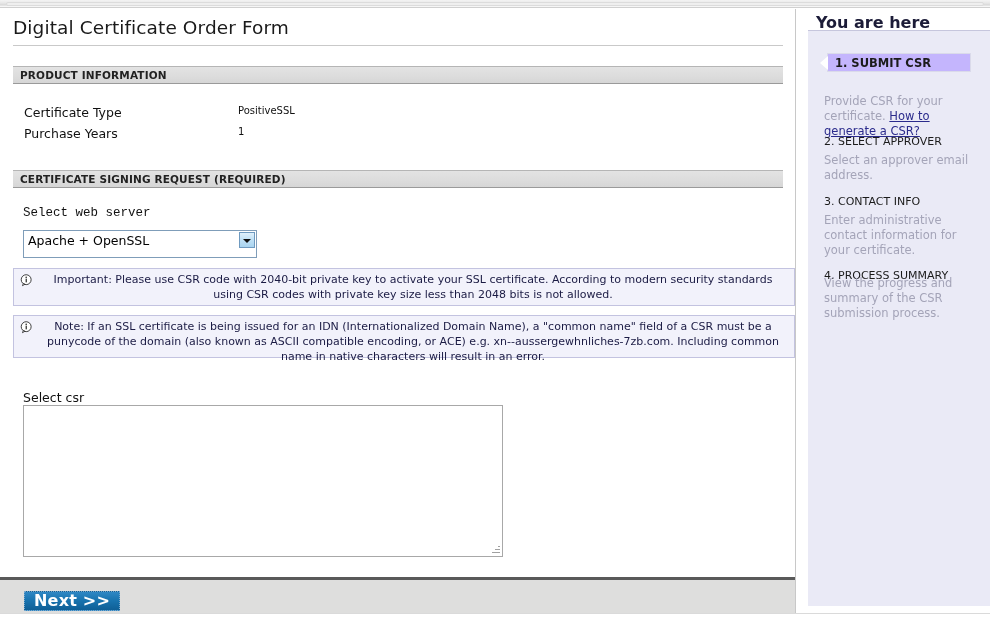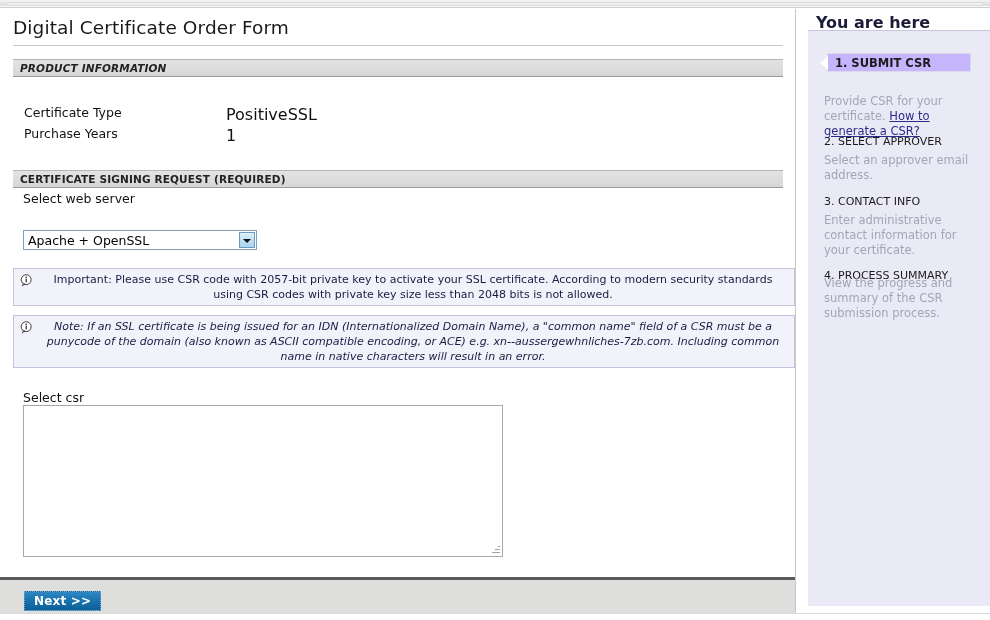--- a/index.html
+++ b/index.html
@@ -93,37 +93,37 @@
   
   .kv-label {
     position: absolute;
     left: 24px;
     font-size: 12.5px;
     color: #111111;
     white-space: nowrap;
   }
   .kv-value {
     position: absolute;
-    left: 226px;
-    font-size: 16px;
+    left: 238px;
+    font-size: 10px;
     color: #111111;
     white-space: nowrap;
   }
 
   
   .field-label {
     position: absolute;
     font-size: 12.5px;
     color: #111111;
     white-space: nowrap;
   }
   .select-box {
     position: absolute;
     left: 23px; top: 221px;
-    width: 234px; height: 20px;
+    width: 234px; height: 28px;
     background: #ffffff;
     border: 1px solid #7f9db9;
     box-sizing: border-box;
   }
   .select-box .sel-text {
     position: absolute;
     left: 4px; top: 2px;
     font-size: 12.5px;
     color: #000000;
     white-space: nowrap;
@@ -203,21 +203,21 @@
     box-sizing: border-box;
   }
   .next-btn {
     position: absolute;
     left: 24px; top: 11px;
     height: 20px;
     padding: 0 9px;
     background: linear-gradient(to bottom, #2f87c4 0%, #1873ae 48%, #0f5f96 100%);
     border: 1px dotted #7aa8cc;
     color: #ffffff;
-    font-size: 12px;
+    font-size: 16px;
     font-weight: bold;
     line-height: 18px;
     letter-spacing: 0.2px;
     box-sizing: border-box;
     white-space: nowrap;
     cursor: pointer;
   }
 
   
   .sidebar {
@@ -319,54 +319,54 @@
 
   <div class="top-strip">
     <div class="top-strip-inner"></div>
   </div>
 
   <div class="main-panel">
 
     <div class="page-title">Digital Certificate Order Form</div>
     <div class="title-rule"></div>
 
-    <div class="section-bar" style="top:50px;font-style:italic;">
+    <div class="section-bar" style="top:57px;">
       <span>PRODUCT INFORMATION</span>
     </div>
 
     <div class="kv-label" style="top:96px;">Certificate Type</div>
     <div class="kv-value" style="top:96px;">PositiveSSL</div>
 
     <div class="kv-label" style="top:117px;">Purchase Years</div>
     <div class="kv-value" style="top:117px;">1</div>
 
     <div class="section-bar" style="top:161px;">
       <span>CERTIFICATE SIGNING REQUEST (REQUIRED)</span>
     </div>
 
-    <div class="field-label" style="left:23px; top:182px;">Select web server</div>
+    <div class="field-label" style="left:23px; top:197px;font-family:Liberation Mono, monospace;">Select web server</div>
 
     <div class="select-box">
       <div class="sel-text">Apache + OpenSSL</div>
       <div class="select-arrow">
           <i></i>
         </div>
     </div>
 
     <div class="notice" style="top:259px; height:38px;">
       <svg class="notice-icon" viewBox="0 0 16 16">
         <circle cx="7.6" cy="7" r="6.1" fill="#ffffff" stroke="#2a2a2a" stroke-width="1.1"></circle>
         <path d="M4.2 11.6 L3.0 14.4 L6.2 12.6 Z" fill="#ffffff" stroke="#2a2a2a" stroke-width="1"></path>
         <circle cx="7.6" cy="4.1" r="0.95" fill="#1b1b1b"></circle>
         <rect x="6.95" y="5.7" width="1.4" height="4.6" fill="#1b1b1b"></rect>
       </svg>
-      <div class="notice-text">Important: Please use CSR code with 2057-bit private key to activate your SSL certificate. According to modern security standards using CSR codes with private key size less than 2048 bits is not allowed.</div>
-    </div>
-
-    <div class="notice" style="top:306px; height:53px;font-style:italic;">
+      <div class="notice-text">Important: Please use CSR code with 2040-bit private key to activate your SSL certificate. According to modern security standards using CSR codes with private key size less than 2048 bits is not allowed.</div>
+    </div>
+
+    <div class="notice" style="top:306px; height:43px;">
       <svg class="notice-icon" viewBox="0 0 16 16">
         <circle cx="7.6" cy="7" r="6.1" fill="#ffffff" stroke="#2a2a2a" stroke-width="1.1"></circle>
         <path d="M4.2 11.6 L3.0 14.4 L6.2 12.6 Z" fill="#ffffff" stroke="#2a2a2a" stroke-width="1"></path>
         <circle cx="7.6" cy="4.1" r="0.95" fill="#1b1b1b"></circle>
         <rect x="6.95" y="5.7" width="1.4" height="4.6" fill="#1b1b1b"></rect>
       </svg>
       <div class="notice-text">Note: If an SSL certificate is being issued for an IDN (Internationalized Domain Name), a "common name" field of a CSR must be a punycode of the domain (also known as ASCII compatible encoding, or ACE) e.g. xn--aussergewhnliches-7zb.com. Including common name in native characters will result in an error.</div>
     </div>
 
     <div class="field-label" style="left:23px; top:381px;">Select csr</div>

